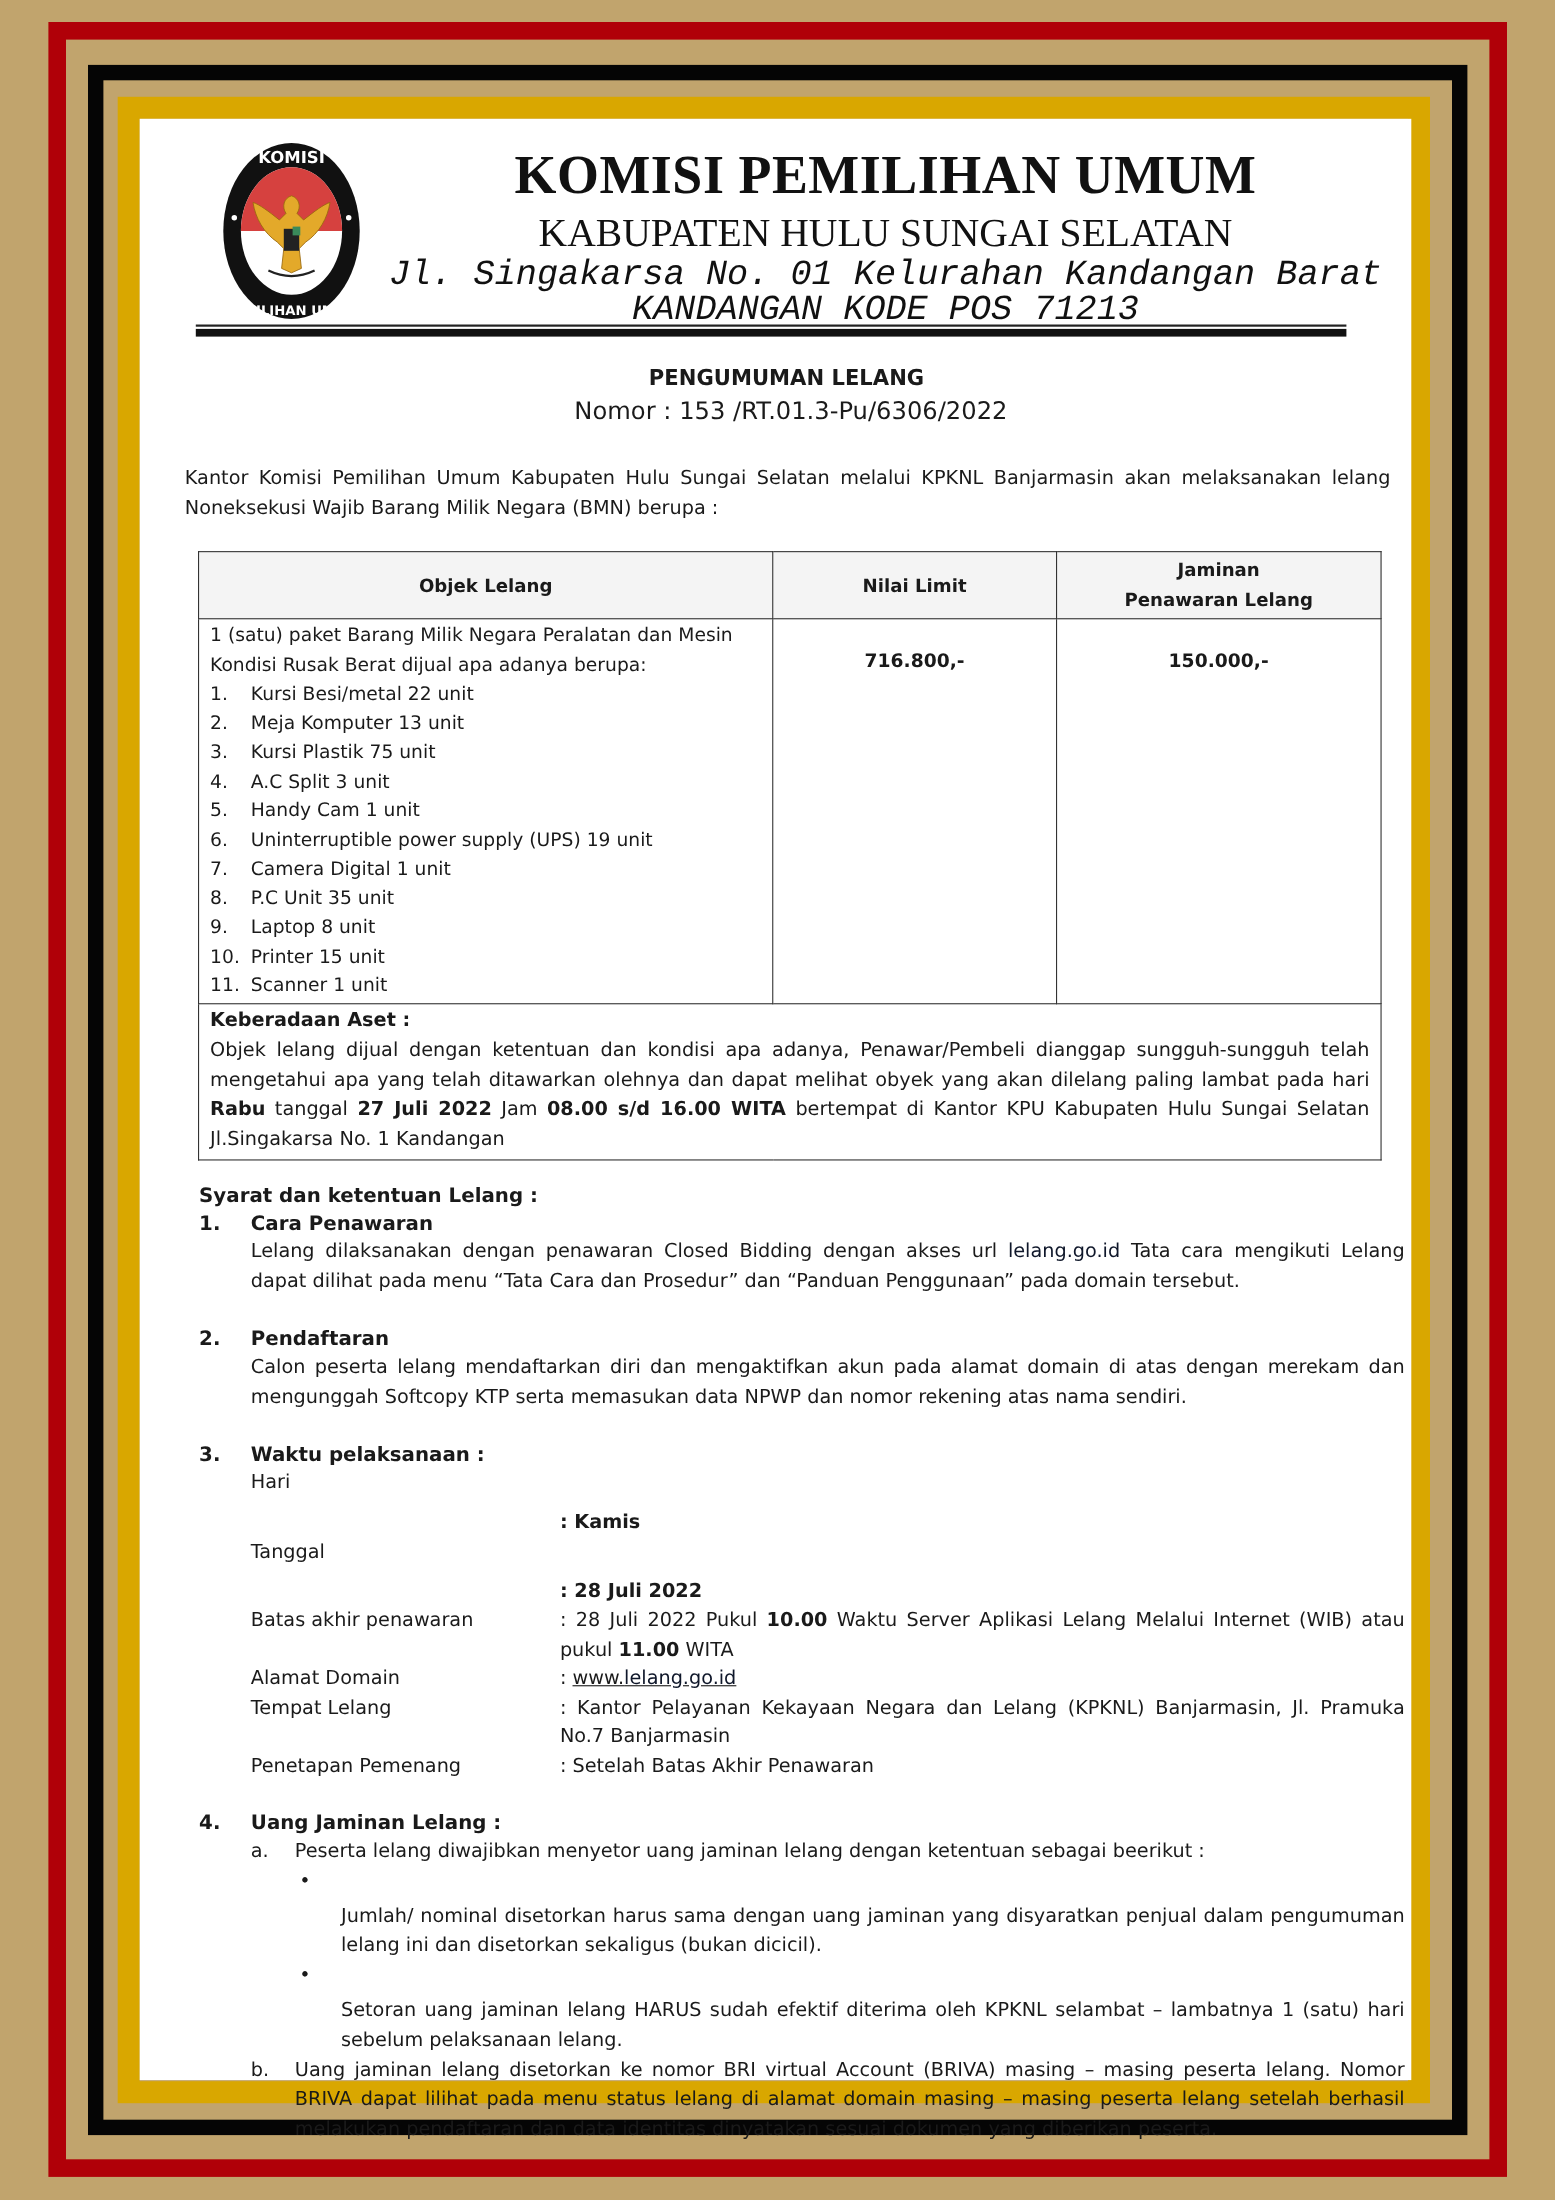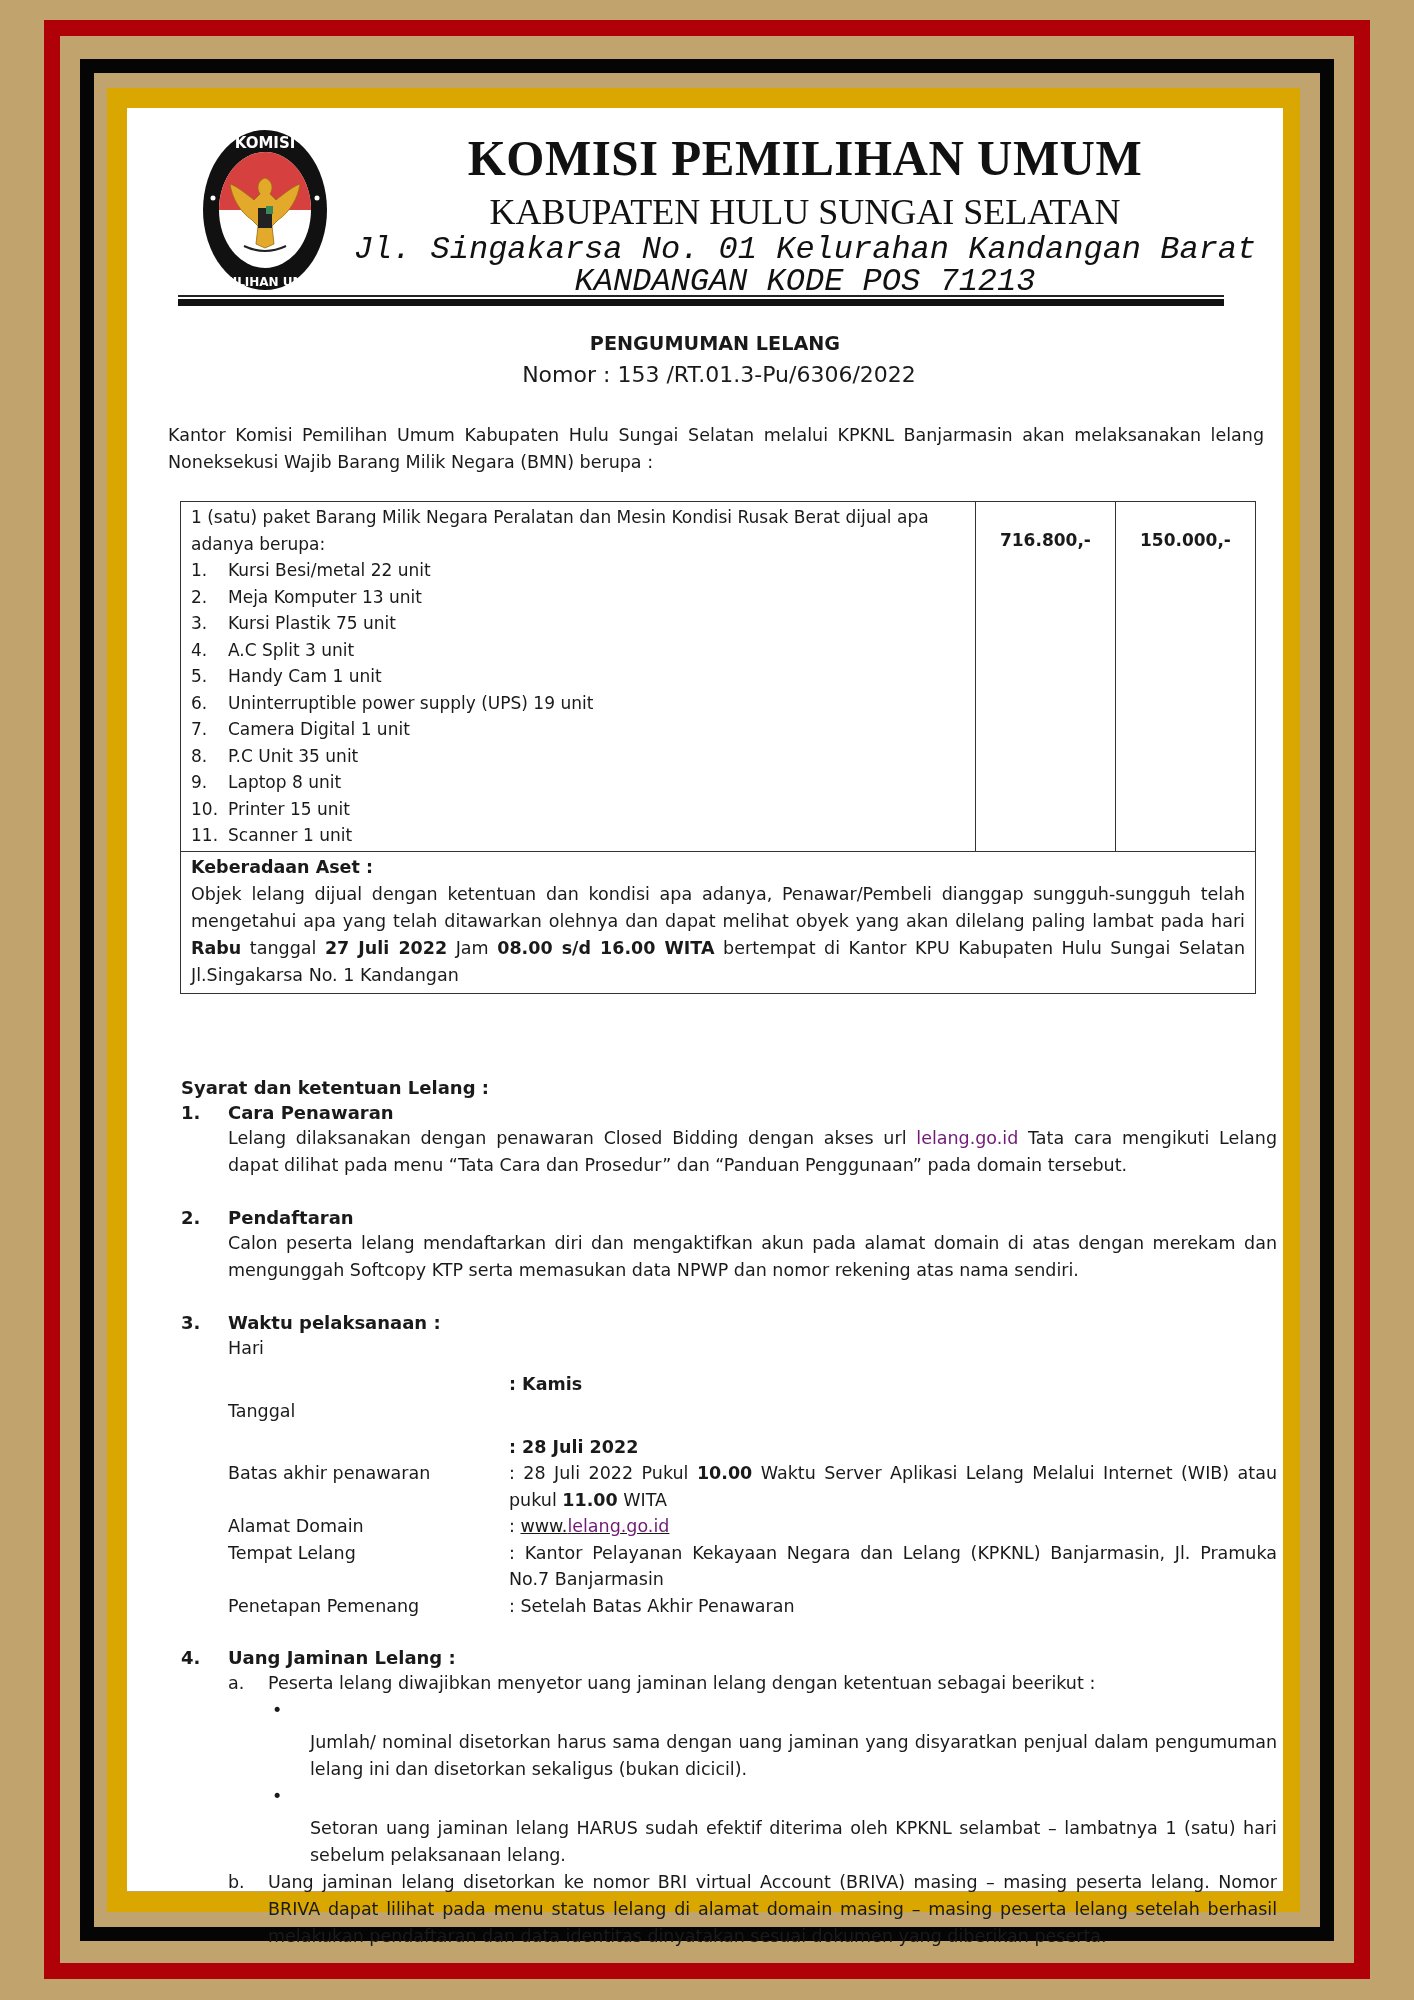--- a/index.html
+++ b/index.html
@@ -73,21 +73,21 @@
   .aset-head { font-weight: bold; }
 
   
   .terms { position: absolute; left: 181px; top: 1076px; width: 1096px; }
   .terms-title { font-weight: bold; font-size: 18px; line-height: 24px; }
   .sec { display: flex; }
   .sec-num { width: 47px; flex: none; font-weight: bold; font-size: 18px; line-height: 25px; }
   .sec-body { flex: 1; }
   .sec-title { font-weight: bold; font-size: 18px; line-height: 25px; }
   .sec-text { text-align: justify; }
-  .link { color: #701a75; }
+  .link { color: #0f172a; }
   .gap { height: 26px; }
 
   .kv { display: flex; line-height: 26.5px; }
   .kv .k { width: 281px; flex: none; }
   .kv .v { flex: 1; text-align: justify; }
   .b { font-weight: bold; margin-top: 36px; }
   .u { text-decoration: underline; }
 
   .sub { display: flex; }
   .sub .lbl { width: 40px; flex: none; }
@@ -126,20 +126,28 @@
 <div class="rule-thin"></div>
 <div class="rule-thick"></div>
 
 <div class="doc-title">PENGUMUMAN LELANG</div>
 <div class="doc-number">Nomor :  153 /RT.01.3-Pu/6306/2022</div>
 
 <div class="intro body-text">Kantor Komisi Pemilihan Umum Kabupaten Hulu Sungai Selatan melalui KPKNL Banjarmasin akan melaksanakan lelang Noneksekusi Wajib Barang Milik Negara (BMN) berupa :</div>
 
 <table class="lot">
   <tbody>
+      <tr>
+    <th class="col-obj">Objek Lelang</th>
+    <th class="col-limit">Nilai Limit</th>
+    <th class="col-jam">
+      <div>Jaminan</div>
+      <div>Penawaran Lelang</div>
+    </th>
+  </tr>
   <tr>
     <td class="obj-cell">
       <div>1 (satu) paket Barang Milik Negara Peralatan dan Mesin Kondisi Rusak Berat dijual apa adanya berupa:</div>
       <div id="item-list">
             <div class="item">
               <span class="num">1.</span>
               <span>Kursi Besi/metal 22 unit</span>
             </div>
             <div class="item">
               <span class="num">2.</span>

